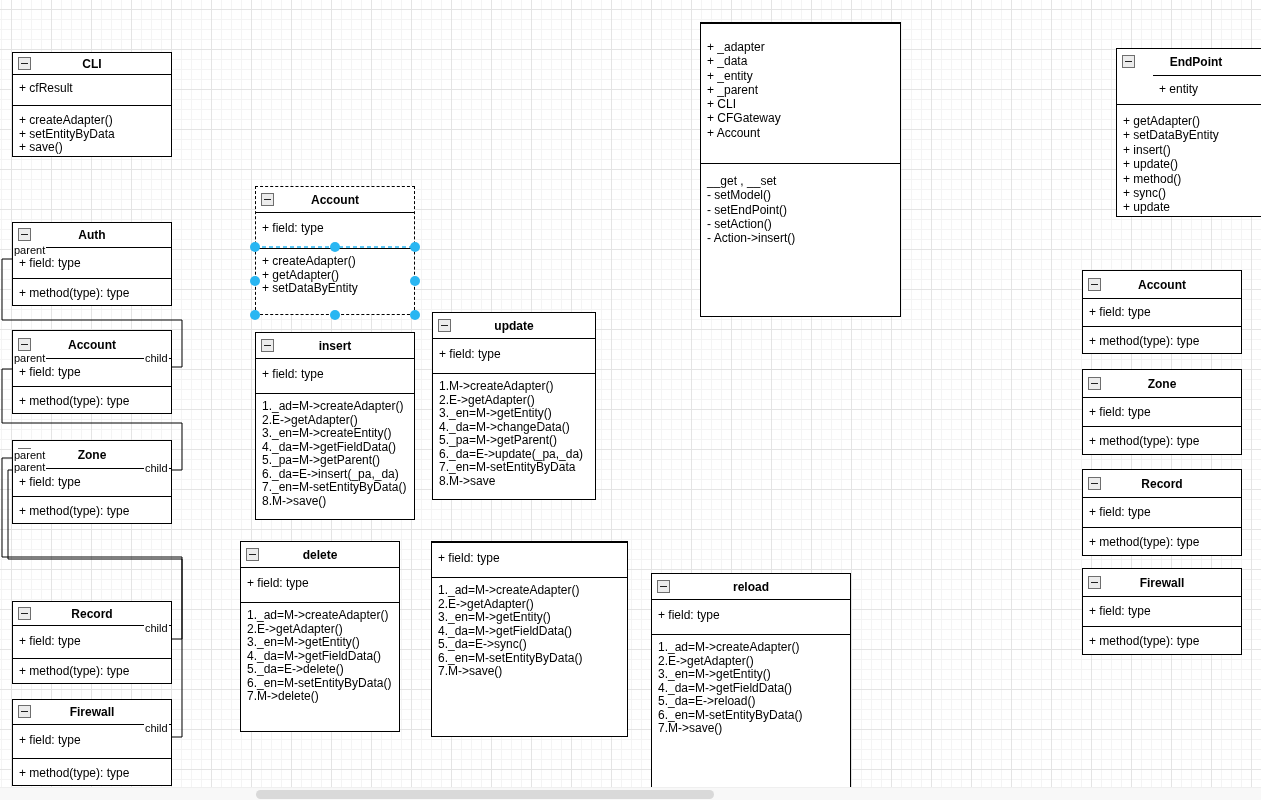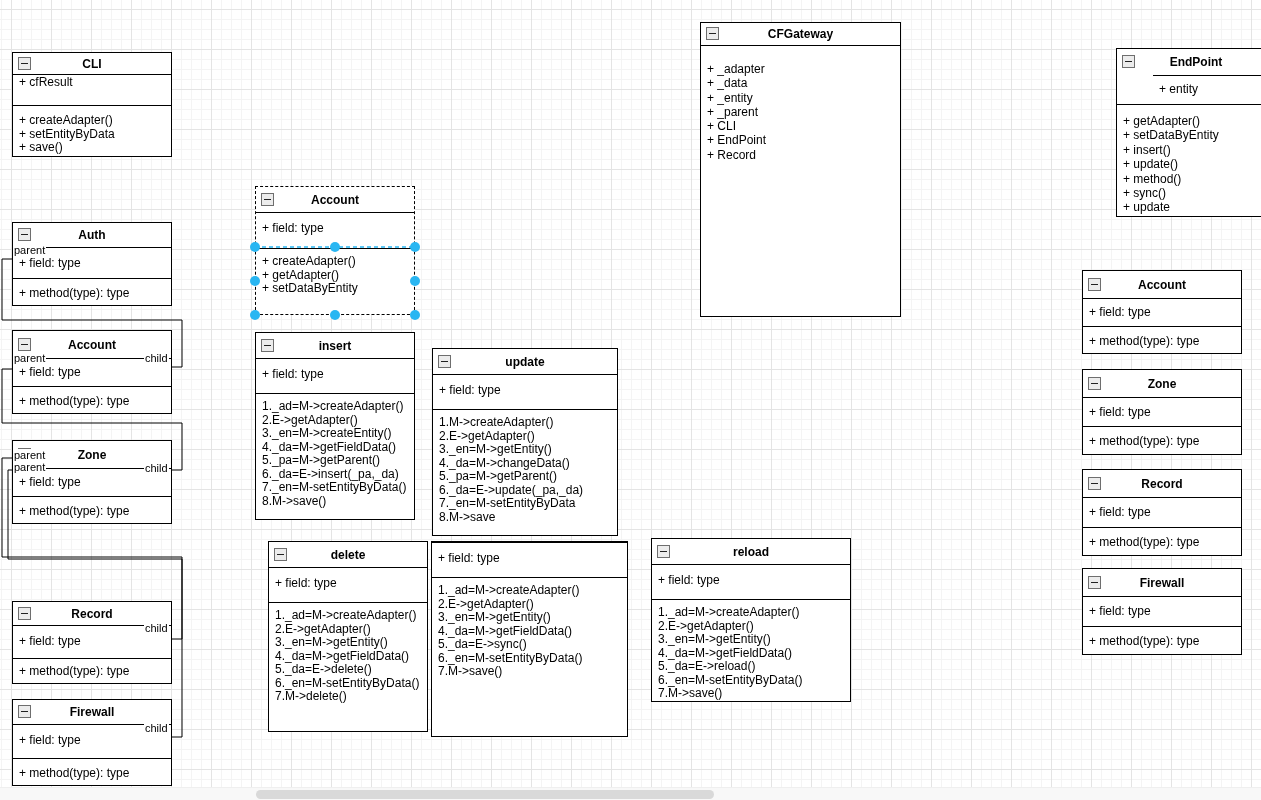--- a/index.html
+++ b/index.html
@@ -59,21 +59,21 @@
       <circle cx="415" cy="315" r="5" fill="#29b6f2"></circle>
     </svg>
   <div class="hscroll-track" style="background: rgb(248, 248, 248);">
     <div class="hscroll-thumb" style="background: rgb(217, 217, 217); left: 256px; width: 458px;"></div>
   </div>
 <div class="uml-box" style="left: 12px; top: 52px; width: 160px; height: 105px;">
       <div class="uml-title" style="height: 21px;">
         <span class="collapse" style="top: 4px;"></span>
         <span>CLI</span>
       </div>
-      <div class="uml-sec" style="height: 31px; line-height: 14px;">
+      <div class="uml-sec" style="height: 31px; padding-top: 6px; line-height: 14px;">
         <div class="uml-line">+ cfResult</div>
       </div>
       <div class="uml-sec" style="height: 53px; padding-top: 8px; line-height: 13.5px;">
         <div class="uml-line">+ createAdapter()</div>
         <div class="uml-line">+ setEntityByData</div>
         <div class="uml-line">+ save()</div>
       </div>
     </div>
     <div class="uml-box" style="left: 12px; top: 222px; width: 160px; height: 84px;">
       <div class="uml-title" style="height: 24px;">
@@ -161,40 +161,40 @@
         <div class="uml-line">1._ad=M-&gt;createAdapter()</div>
         <div class="uml-line">2.E-&gt;getAdapter()</div>
         <div class="uml-line">3._en=M-&gt;createEntity()</div>
         <div class="uml-line">4._da=M-&gt;getFieldData()</div>
         <div class="uml-line">5._pa=M-&gt;getParent()</div>
         <div class="uml-line">6._da=E-&gt;insert(_pa,_da)</div>
         <div class="uml-line">7._en=M-setEntityByData()</div>
         <div class="uml-line">8.M-&gt;save()</div>
       </div>
     </div>
-    <div class="uml-box" style="left: 432px; top: 348px; width: 186px; height: 188px;">
+    <div class="uml-box" style="left: 432px; top: 312px; width: 164px; height: 188px;">
       <div class="uml-title" style="height: 25px;">
         <span class="collapse" style="top: 6px;"></span>
         <span>update</span>
       </div>
       <div class="uml-sec" style="height: 35px; padding-top: 8px; line-height: 14px;">
         <div class="uml-line">+ field: type</div>
       </div>
       <div class="uml-sec" style="height: 128px; padding-top: 6px; line-height: 13.5px;">
         <div class="uml-line">1.M-&gt;createAdapter()</div>
         <div class="uml-line">2.E-&gt;getAdapter()</div>
         <div class="uml-line">3._en=M-&gt;getEntity()</div>
         <div class="uml-line">4._da=M-&gt;changeData()</div>
         <div class="uml-line">5._pa=M-&gt;getParent()</div>
         <div class="uml-line">6._da=E-&gt;update(_pa,_da)</div>
         <div class="uml-line">7._en=M-setEntityByData</div>
         <div class="uml-line">8.M-&gt;save</div>
       </div>
     </div>
-    <div class="uml-box" style="left: 268px; top: 541px; width: 160px; height: 191px;">
+    <div class="uml-box" style="left: 240px; top: 541px; width: 160px; height: 191px;">
       <div class="uml-title" style="height: 25px;">
         <span class="collapse" style="top: 6px;"></span>
         <span>delete</span>
       </div>
       <div class="uml-sec" style="height: 35px; padding-top: 8px; line-height: 14px;">
         <div class="uml-line">+ field: type</div>
       </div>
       <div class="uml-sec" style="height: 131px; padding-top: 6px; line-height: 13.5px;">
         <div class="uml-line">1._ad=M-&gt;createAdapter()</div>
         <div class="uml-line">2.E-&gt;getAdapter()</div>
@@ -212,51 +212,54 @@
       <div class="uml-sec" style="height: 136px; padding-top: 6px; line-height: 13.5px;">
         <div class="uml-line">1._ad=M-&gt;createAdapter()</div>
         <div class="uml-line">2.E-&gt;getAdapter()</div>
         <div class="uml-line">3._en=M-&gt;getEntity()</div>
         <div class="uml-line">4._da=M-&gt;getFieldData()</div>
         <div class="uml-line">5._da=E-&gt;sync()</div>
         <div class="uml-line">6._en=M-setEntityByData()</div>
         <div class="uml-line">7.M-&gt;save()</div>
       </div>
     </div>
-    <div class="uml-box" style="left: 651px; top: 538px; width: 200px; height: 164px;">
+    <div class="uml-box" style="left: 651px; top: 573px; width: 200px; height: 226px;">
       <div class="uml-title" style="height: 25px;">
         <span class="collapse" style="top: 6px;"></span>
         <span>reload</span>
       </div>
       <div class="uml-sec" style="height: 35px; padding-top: 8px; line-height: 14px;">
         <div class="uml-line">+ field: type</div>
       </div>
       <div class="uml-sec" style="height: 136px; padding-top: 6px; line-height: 13.5px;">
         <div class="uml-line">1._ad=M-&gt;createAdapter()</div>
         <div class="uml-line">2.E-&gt;getAdapter()</div>
         <div class="uml-line">3._en=M-&gt;getEntity()</div>
         <div class="uml-line">4._da=M-&gt;getFieldData()</div>
         <div class="uml-line">5._da=E-&gt;reload()</div>
         <div class="uml-line">6._en=M-setEntityByData()</div>
         <div class="uml-line">7.M-&gt;save()</div>
       </div>
     </div>
     <div class="uml-box" style="left: 700px; top: 22px; width: 201px; height: 295px;">
-      <div class="uml-title" style="height: 22px;">
-        <span class="collapse" style="top: 4px;"></span>
-        <span>CFGateway</span>
-      </div>
       <div class="uml-sec" style="height: 140px; padding-top: 16px; line-height: 14.3px;">
         <div class="uml-line">+ _adapter</div>
         <div class="uml-line">+ _data</div>
         <div class="uml-line">+ _entity</div>
         <div class="uml-line">+ _parent</div>
         <div class="uml-line">+ CLI</div>
-        <div class="uml-line">+ EndPoint</div>
-        <div class="uml-line">+ Record</div>
+        <div class="uml-line">+ CFGateway</div>
+        <div class="uml-line">+ Account</div>
+      </div>
+      <div class="uml-sec" style="height: 133px; padding-top: 10px; line-height: 14.3px;">
+        <div class="uml-line">__get , __set</div>
+        <div class="uml-line">- setModel()</div>
+        <div class="uml-line">- setEndPoint()</div>
+        <div class="uml-line">- setAction()</div>
+        <div class="uml-line">- Action-&gt;insert()</div>
       </div>
     </div>
     <div class="uml-box" style="left: 1116px; top: 48px; width: 160px; height: 169px;">
       <div class="uml-title" style="height: 26px;">
         <span class="collapse" style="top: 6px;"></span>
         <span>EndPoint</span>
       </div>
       <div class="uml-sec" style="height: 29px; padding-top: 6px; line-height: 14px; margin-left: 36px;">
         <div class="uml-line">+  entity</div>
       </div>

